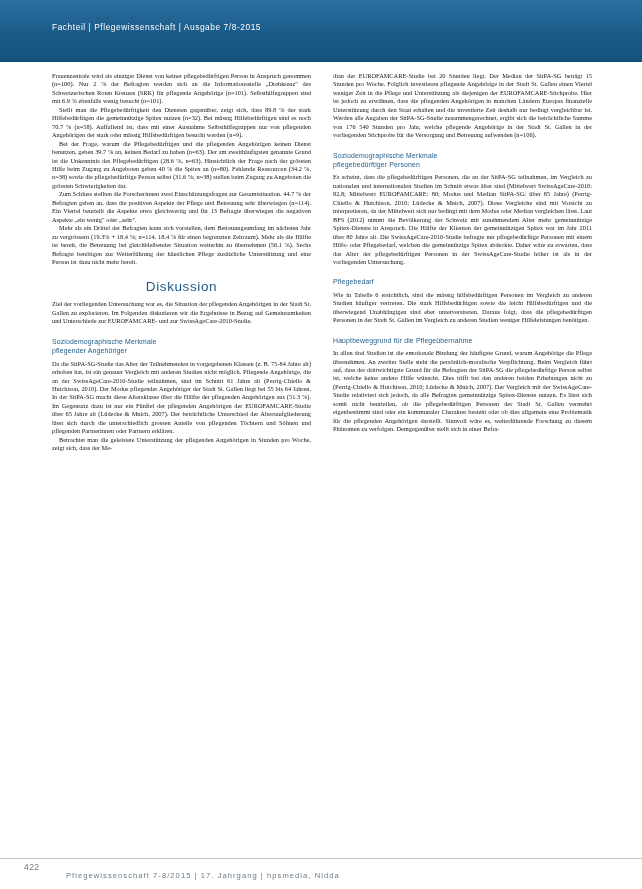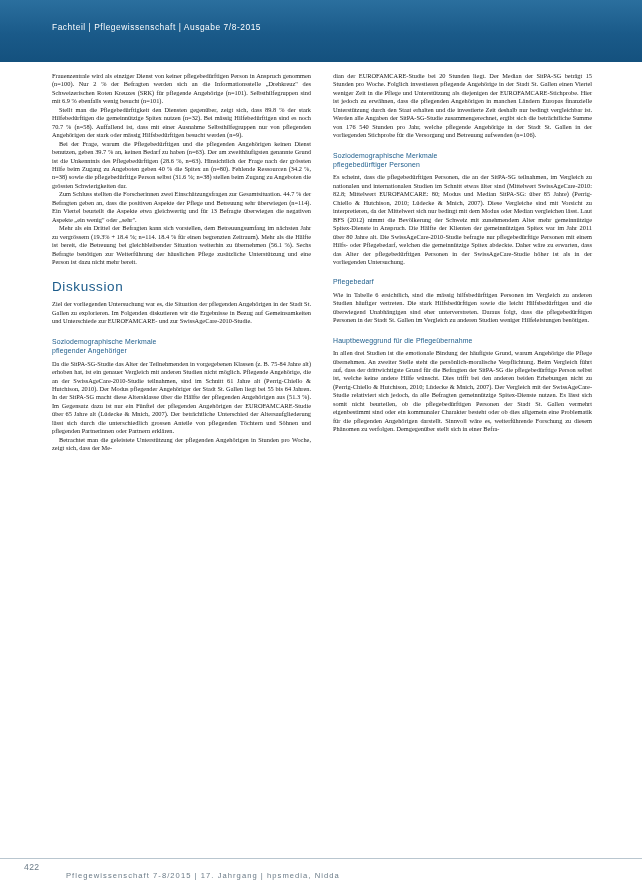--- a/index.html
+++ b/index.html
@@ -71,20 +71,21 @@
   p + p { margin-top: 0px; }
   .ind { text-indent: 7px; }
   h2.sec {
     font-family: "Liberation Sans", sans-serif;
     font-size: 13.5px;
     font-weight: normal;
     letter-spacing: .6px;
     color: #1b5b8a;
     margin: 13px 0 6px 0;
     line-height: 15px;
+    text-align: center;
   }
   h3.sub {
     font-family: "Liberation Sans", sans-serif;
     font-size: 6.9px;
     font-weight: normal;
     color: #1b5b8a;
     margin: 11px 0 4px 0;
     line-height: 9.4px;
     letter-spacing: .15px;
   }

